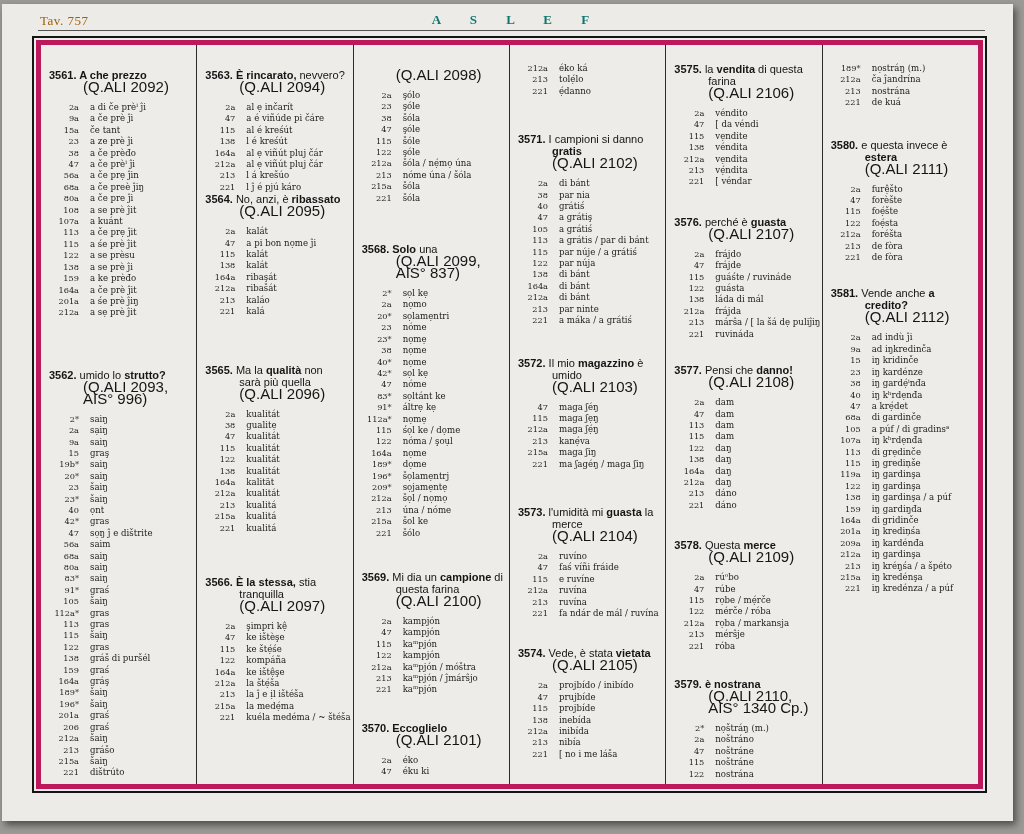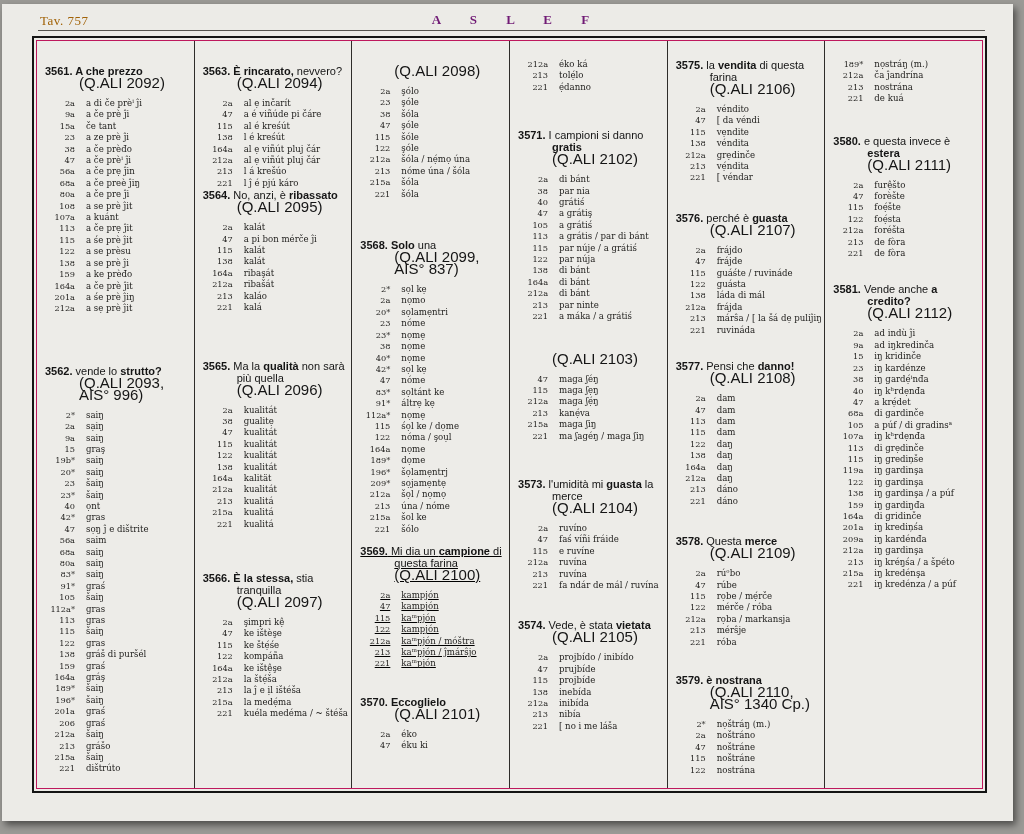--- a/index.html
+++ b/index.html
@@ -14,31 +14,31 @@
     background:#ecebe7;
     box-shadow:3px 4px 7px rgba(0,0,0,.5);
   }
   .pg-header{position:absolute;top:6px;left:36px;right:30px;height:22px;}
   .tav{
     position:absolute;left:2px;top:3px;
     font-family:"Liberation Serif",serif;font-size:13px;color:#a16207;letter-spacing:.5px;
   }
   .aslef{
     position:absolute;left:0;right:0;top:2px;text-align:center;
-    font-family:"Liberation Serif",serif;font-weight:bold;font-size:13px;color:#701a75;
+    font-family:"Liberation Serif",serif;font-weight:bold;font-size:13px;color:#0f766e;
     letter-spacing:13px;text-indent:13px;
   }
   .hrule{position:absolute;top:26px;left:36px;right:28px;height:1px;background:#55534f;}
   .frame-outer{
     position:absolute;left:30px;top:32px;right:26px;bottom:28px;
     border:2.5px solid #141414;background:#edece8;
   }
   .frame-inner{
     position:absolute;inset:2px;
-    border:1px solid #be185d;
+    border:5px solid #be185d;
     overflow:hidden;
   }
   .cols{display:flex;height:100%;}
   .col{flex:1 1 0;padding:0 6px 0 8px;overflow:hidden;}
   .col + .col{border-left:1px solid #2e2c29;}
   .col-pad-a{padding-top:24px;}
   .col-pad-b{padding-top:18px;}
   .sec{margin:0;}
   .sec-title{
     font-size:11px;line-height:12px;color:#151515;
@@ -151,21 +151,21 @@
                   <span class="num">201a</span>
                   <span class="form">a śe prè ĵiŋ</span>
                 </div>
                 <div class="row">
                   <span class="num">212a</span>
                   <span class="form">a sẹ prè ĵit</span>
                 </div>
               </div>
             </div>
             <div class="sec" style="margin-top: 50px;">
-              <div class="sec-title"><b>3562.</b><span> vende lo </span><b>strutto?</b></div>
+              <div class="sec-title"><b>3562.</b><span> umido lo </span><b>strutto?</b></div>
               <div class="sec-ref">(Q.ALI 2093, AIS° 996)</div>
               <div class="rows">
                 <div class="row">
                   <span class="num">2*</span>
                   <span class="form">saiŋ</span>
                 </div>
                 <div class="row">
                   <span class="num">2a</span>
                   <span class="form">sạiŋ</span>
                 </div>
@@ -334,21 +334,21 @@
             <div class="sec" style="">
               <div class="sec-title"><b>3564.</b><span> No, anzi, è </span><b>ribassato</b></div>
               <div class="sec-ref">(Q.ALI 2095)</div>
               <div class="rows">
                 <div class="row">
                   <span class="num">2a</span>
                   <span class="form">kalát</span>
                 </div>
                 <div class="row">
                   <span class="num">47</span>
-                  <span class="form">a pi bon mérče ĵi</span>
+                  <span class="form">a pi bon nọme ĵi</span>
                 </div>
                 <div class="row">
                   <span class="num">115</span>
                   <span class="form">kalát</span>
                 </div>
                 <div class="row">
                   <span class="num">138</span>
                   <span class="form">kalát</span>
                 </div>
                 <div class="row">
@@ -595,21 +595,21 @@
                 <div class="row">
                   <span class="num">215a</span>
                   <span class="form">šol ke</span>
                 </div>
                 <div class="row">
                   <span class="num">221</span>
                   <span class="form">šólo</span>
                 </div>
               </div>
             </div>
-            <div class="sec" style="margin-top: 10px; text-decoration: underline;">
+            <div class="sec" style="margin-top: 32px;">
               <div class="sec-title"><b>3569.</b><span> Mi dia un </span><b>campione</b><span> di questa farina</span></div>
               <div class="sec-ref">(Q.ALI 2100)</div>
               <div class="rows">
                 <div class="row">
                   <span class="num">2a</span>
                   <span class="form">kampjón</span>
                 </div>
                 <div class="row">
                   <span class="num">47</span>
                   <span class="form">kampjón</span>
@@ -720,20 +720,21 @@
                   <span class="num">213</span>
                   <span class="form">par ninte</span>
                 </div>
                 <div class="row">
                   <span class="num">221</span>
                   <span class="form">a máka / a grátiś</span>
                 </div>
               </div>
             </div>
             <div class="sec" style="margin-top: 30px;">
+              <div class="sec-title"><b>3572.</b><span> Il mio </span><b>magazzino</b><span> è umido</span></div>
               <div class="sec-ref">(Q.ALI 2103)</div>
               <div class="rows">
                 <div class="row">
                   <span class="num">47</span>
                   <span class="form">maga ʃéŋ</span>
                 </div>
                 <div class="row">
                   <span class="num">115</span>
                   <span class="form">maga ʃẹŋ</span>
                 </div>
@@ -836,21 +837,21 @@
                 <div class="row">
                   <span class="num">115</span>
                   <span class="form">vẹndite</span>
                 </div>
                 <div class="row">
                   <span class="num">138</span>
                   <span class="form">véndita</span>
                 </div>
                 <div class="row">
                   <span class="num">212a</span>
-                  <span class="form">grẹdinče</span>
+                  <span class="form">vẹndita</span>
                 </div>
                 <div class="row">
                   <span class="num">213</span>
                   <span class="form">vẹ́ndita</span>
                 </div>
                 <div class="row">
                   <span class="num">221</span>
                   <span class="form">[ véndar</span>
                 </div>
               </div>

